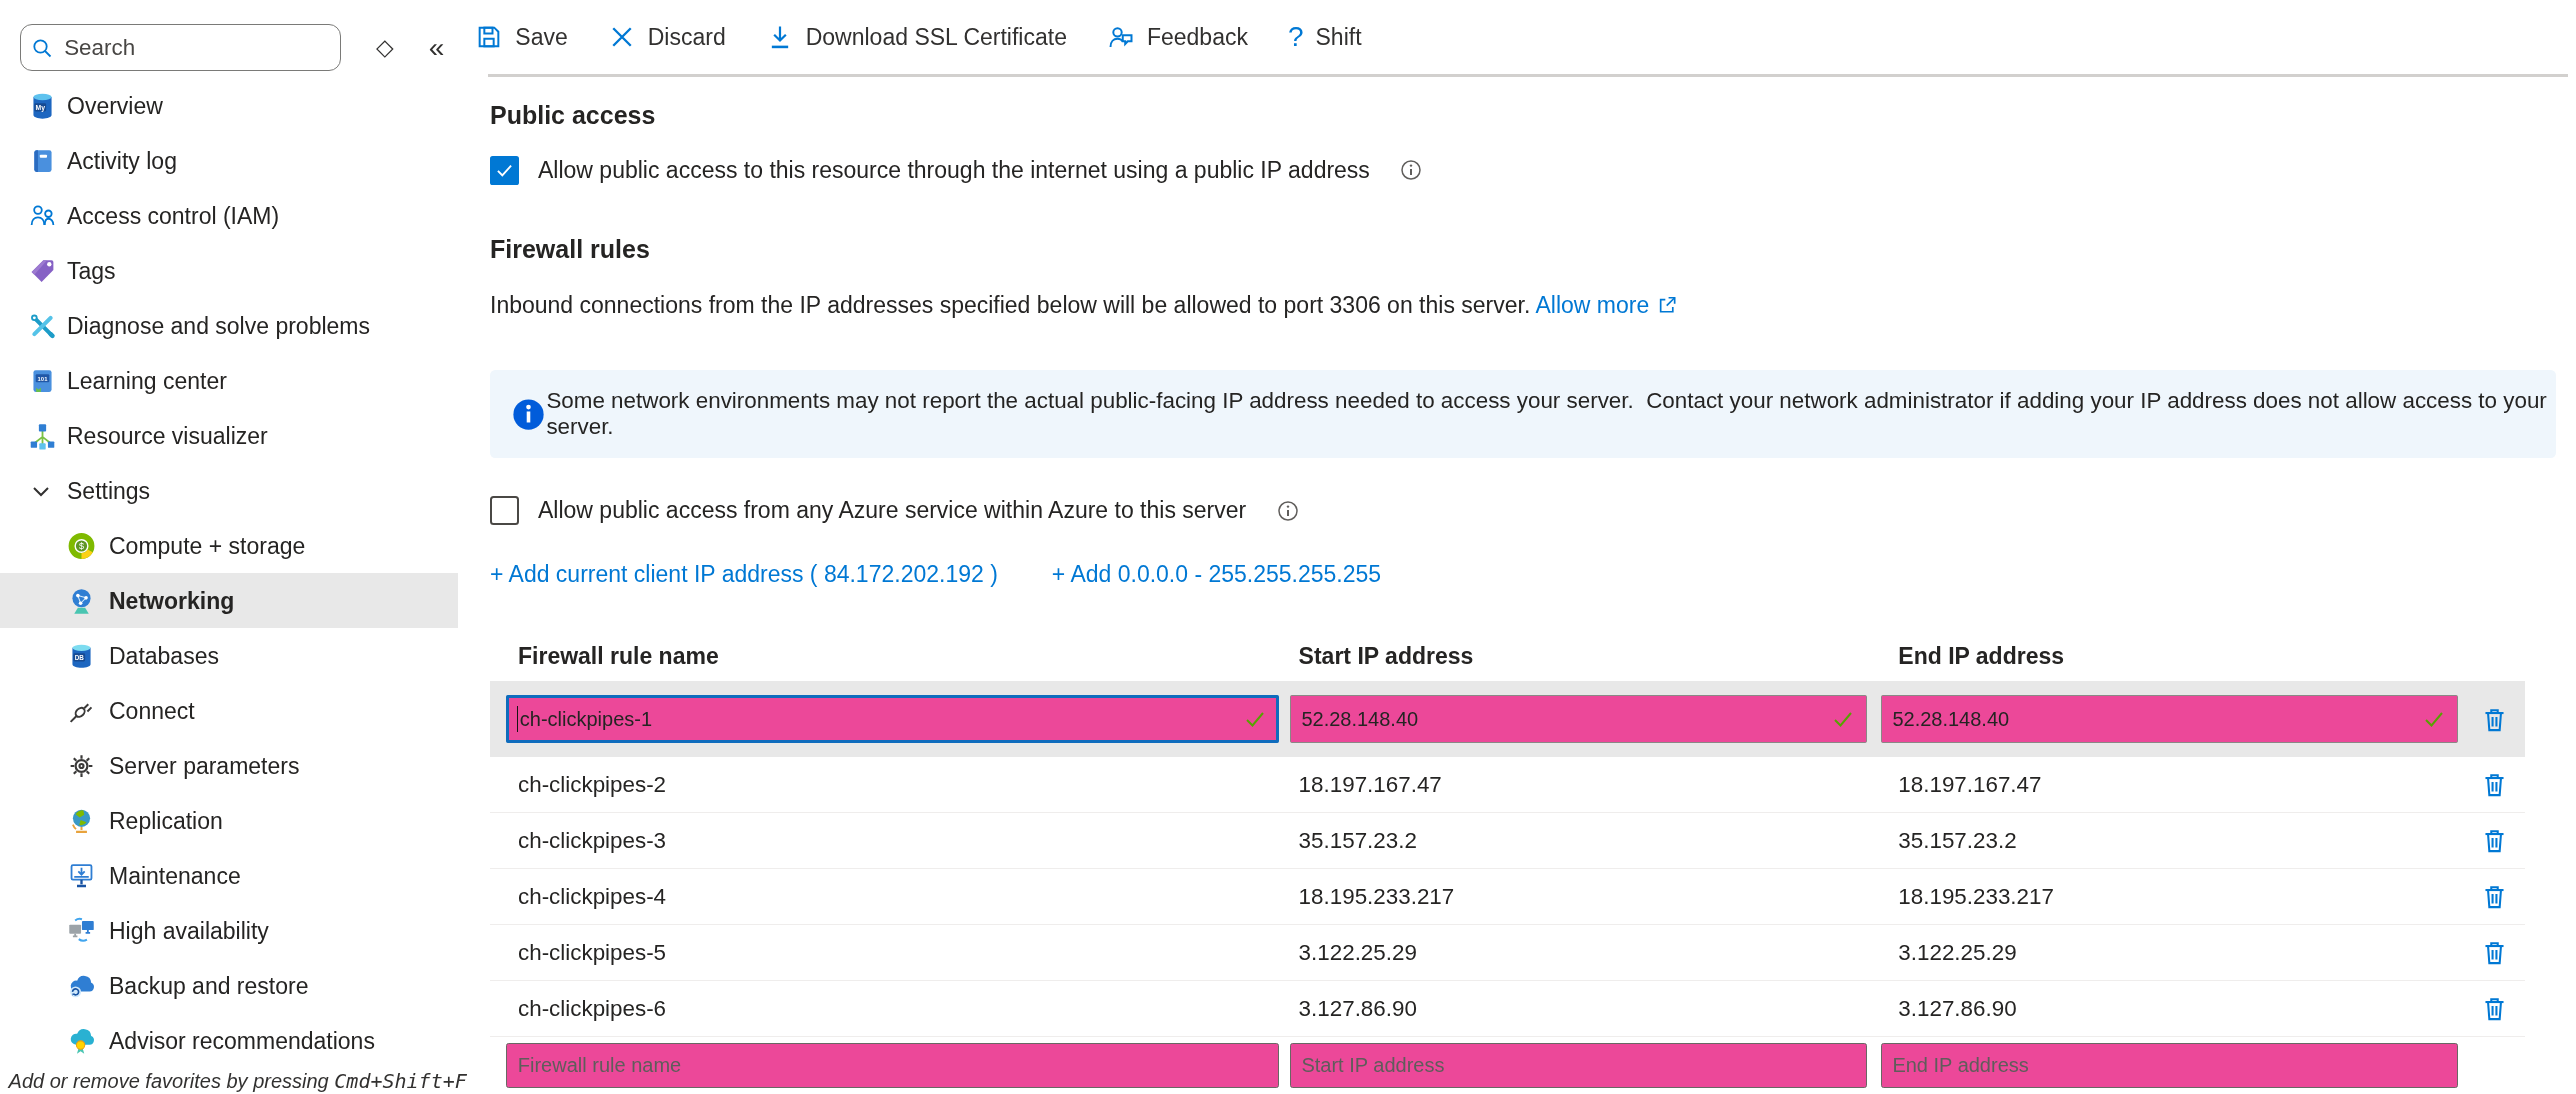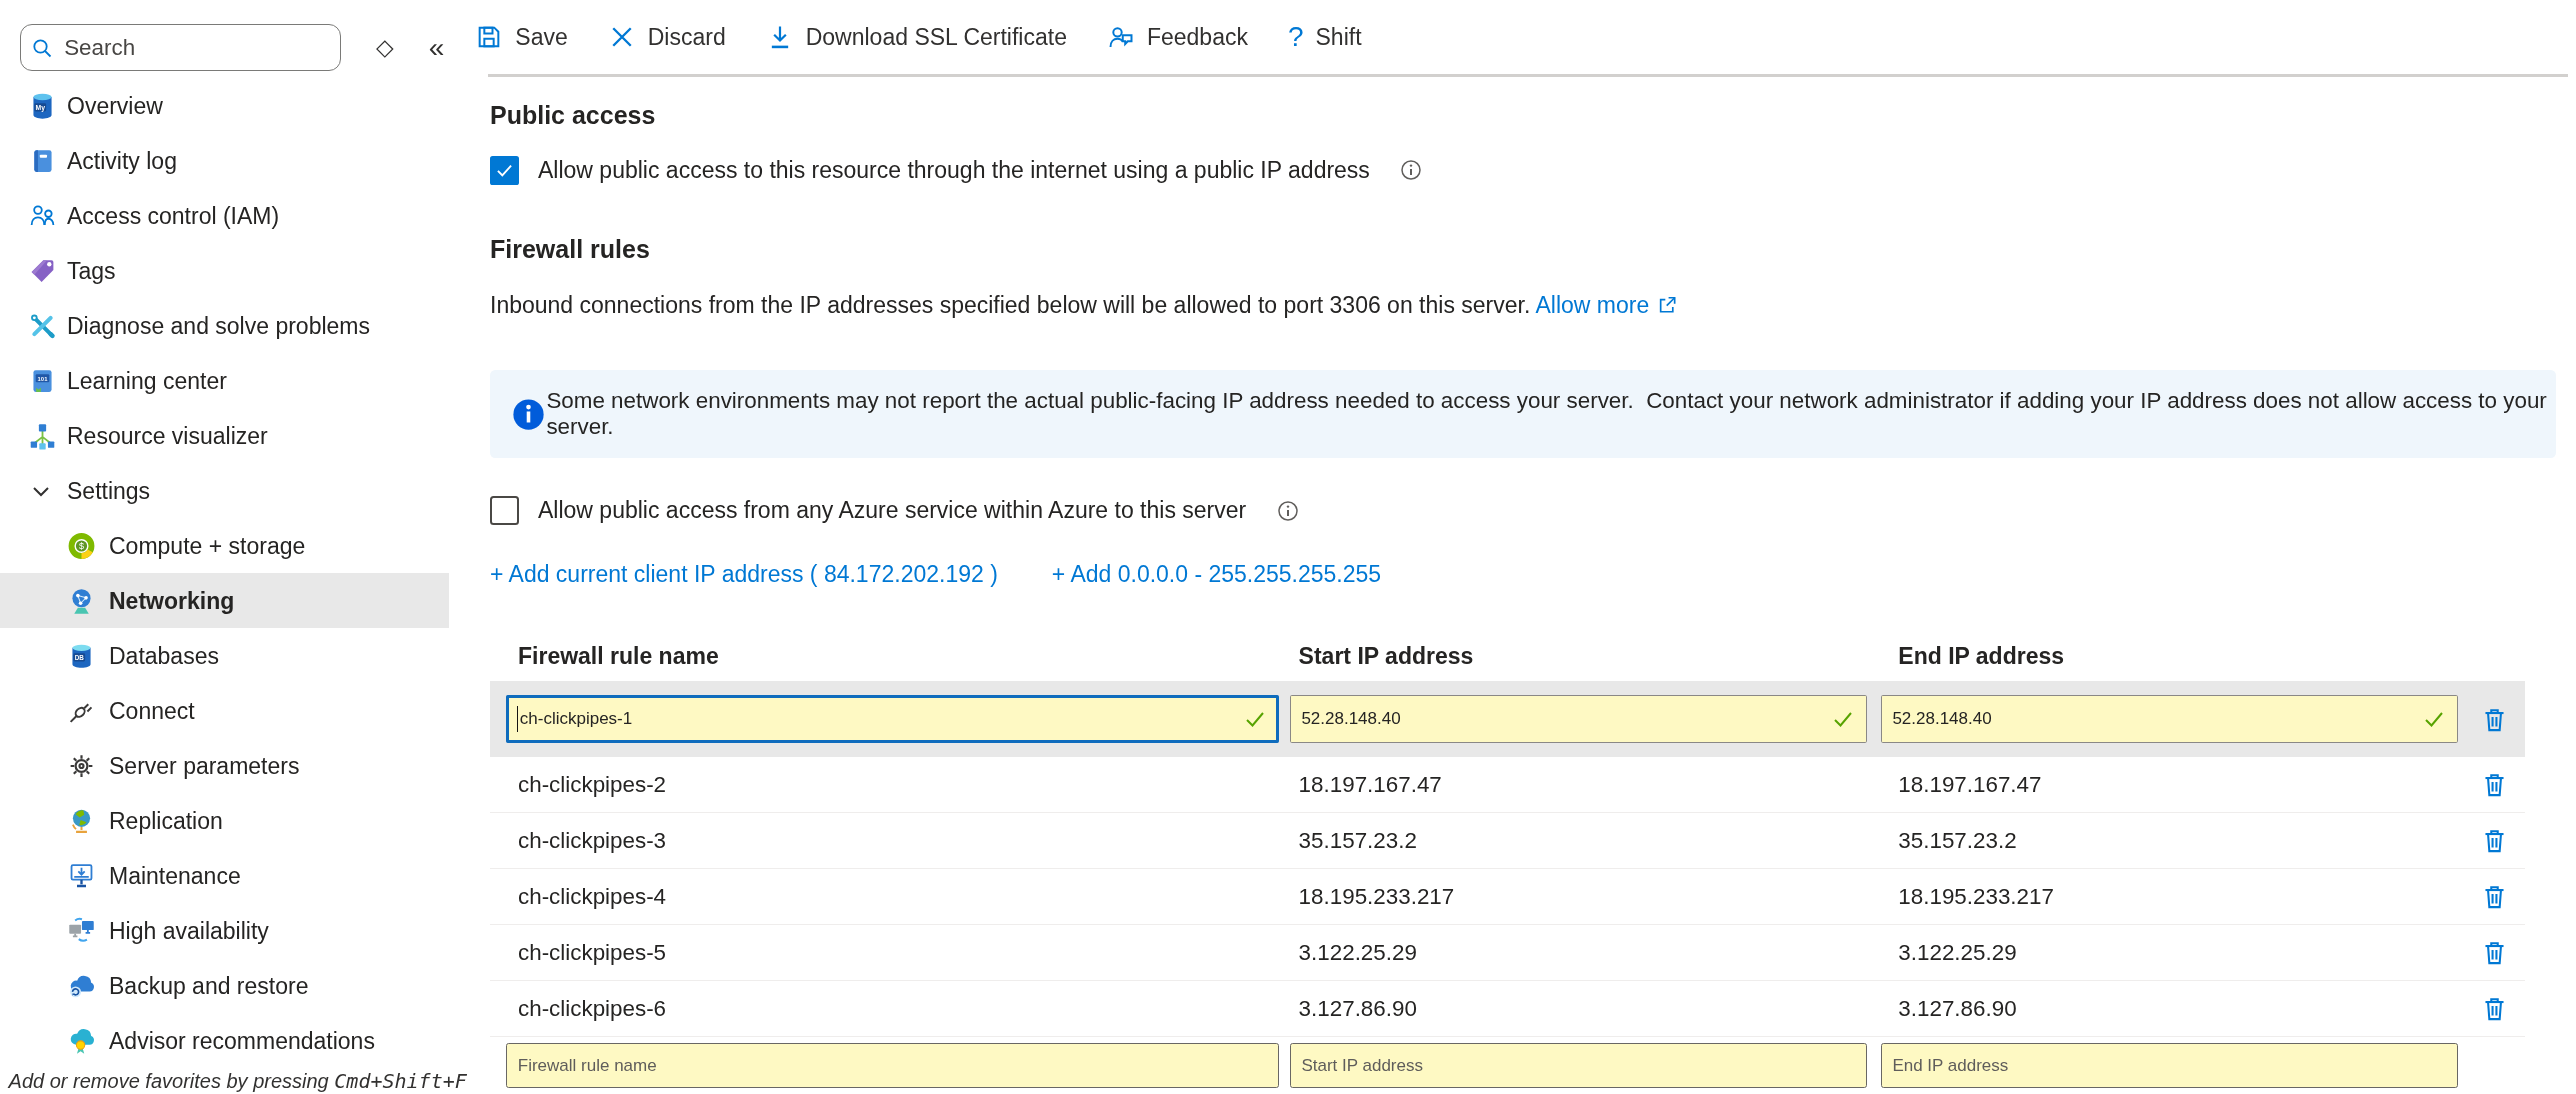--- a/index.html
+++ b/index.html
@@ -13,21 +13,21 @@
               display:flex;align-items:center;padding:0 8.6px;gap:8.6px;background:#fff;}
   .search-box input{border:none;outline:none;font-family:inherit;font-size:22.4px;width:100%;color:#252423;background:transparent;}
   .search-box input::placeholder{color:#484644;}
   .side-tool{font-size:23px;color:#323130;margin-left:35px;cursor:pointer;line-height:1;}
   .nav{position:absolute;top:78px;left:0;right:0;}
   .nav-item{height:55px;position:relative;cursor:pointer;}
   .nav-icon{position:absolute;left:28px;top:50%;transform:translateY(-50%);width:29px;height:29px;display:flex;}
   .nav-label{position:absolute;left:67px;top:50%;transform:translateY(-50%);font-size:23px;white-space:nowrap;}
   .nav-item.sub .nav-icon{left:67px;}
   .nav-item.sub .nav-label{left:109px;}
-  .nav-item.selected{background:#e8e8e8;width:449px;}
+  .nav-item.selected{background:#e8e8e8;width:449px;padding-left:9px;}
   .nav-item.selected .nav-label{font-weight:700;}
   .nav-chevron{position:absolute;left:29px;top:50%;transform:translateY(-50%);width:24px;height:24px;display:flex;}
   .fav-note{position:absolute;left:8.6px;bottom:1.7px;font-style:italic;font-size:20px;color:#323130;white-space:nowrap;}
   .fav-note .mono{font-family:"DejaVu Sans Mono",monospace;}
 
   
   .main{flex:1;position:relative;}
   .toolbar{height:74px;display:flex;align-items:center;padding-left:17.3px;gap:40px;}
   .tb-btn{display:flex;align-items:center;gap:12px;background:none;border:none;font-family:inherit;
           font-size:23px;color:#323130;cursor:pointer;padding:0;white-space:nowrap;}
@@ -61,22 +61,22 @@
   .c1{padding-left:28px;}.c2{padding-left:8.6px;}.c3{padding-left:17.3px;}
   .cell-in{padding-left:0;}
   .fw-edit{height:76px;background:#e8e8e8;}
   .fw-static{height:55px;font-size:22.4px;}
   .fw-static + .fw-static{border-top:1.7px solid #efedec;}
   .fw-new{height:57px;border-top:1.7px solid #efedec;}
   .inwrap{position:relative;display:flex;align-items:center;}
   .c1.cell-in .inwrap{margin-left:16.4px;width:773px;}
   .c2.cell-in .inwrap{width:577px;}
   .c3.cell-in .inwrap{width:577px;}
-  .inwrap input{height:48px;width:100%;box-sizing:border-box;border:1.7px solid #8a8886;background:#fef9c3;
-                font-family:inherit;font-size:17px;padding:0 48px 0 10.4px;outline:none;color:#252423;border-radius:1.7px;}
+  .inwrap input{height:48px;width:100%;box-sizing:border-box;border:1.7px solid #8a8886;background:#ec4899;
+                font-family:inherit;font-size:20px;padding:0 48px 0 10.4px;outline:none;color:#252423;border-radius:1.7px;}
   .inwrap.focus input{border:3.5px solid #0f6cbd;}
   .fw-new .inwrap input{height:45px;border:1.7px solid #696764;border-radius:2.6px;padding:0 10.4px;}
   .fw-new .inwrap input::placeholder{color:#5f5d5b;}
   .caret{position:absolute;left:10.4px;top:11.2px;width:1.7px;height:26px;background:#161514;}
   .valid-check{position:absolute;right:12px;width:24px;height:24px;pointer-events:none;}
   .trash{background:none;border:none;cursor:pointer;width:38px;height:40px;display:flex;align-items:center;
          justify-content:center;padding:0;margin-left:5.2px;}
 </style>
 </head>
 <body>

